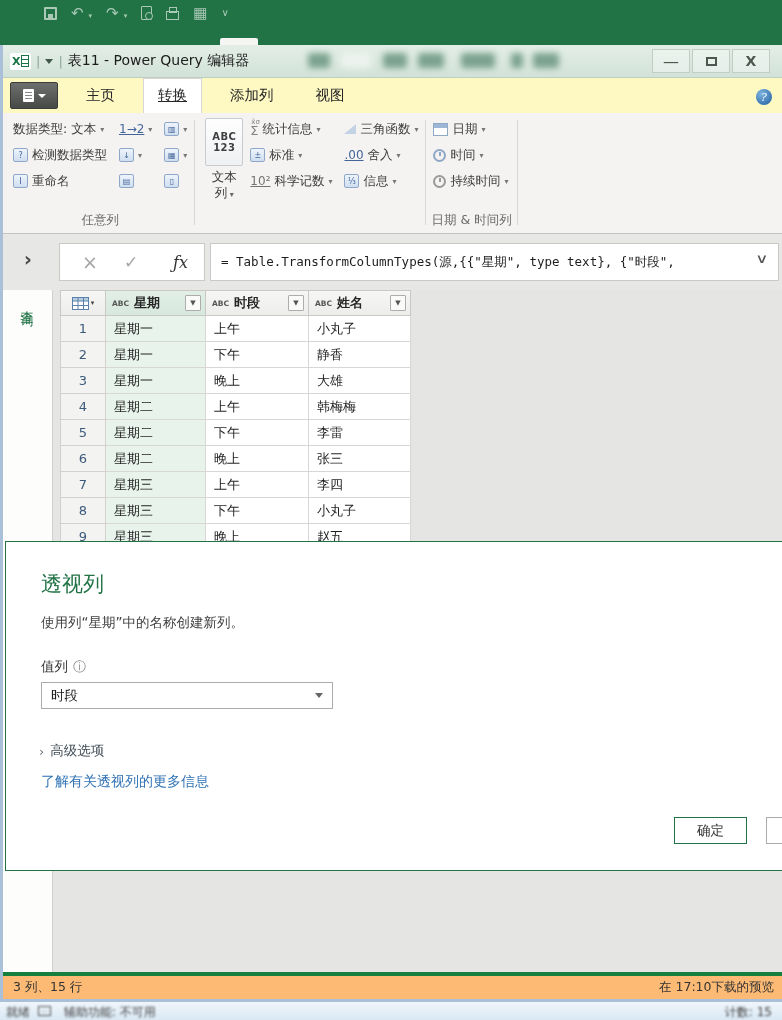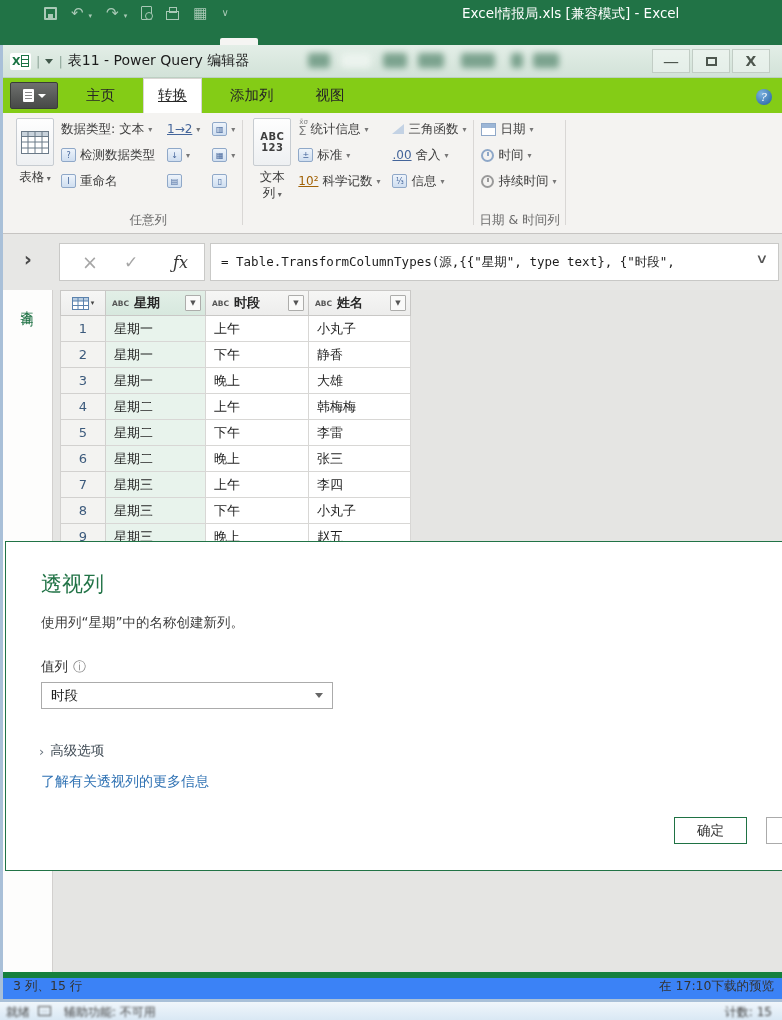--- a/index.html
+++ b/index.html
@@ -42,21 +42,21 @@
   .tsep { color:#8fa79a; font-size:13px; margin:0 5px; position:relative; z-index:2; }
   .tb-dd { width:0; height:0; border-left:4px solid transparent; border-right:4px solid transparent; border-top:5px solid #41584a; position:relative; z-index:2; }
   .pq-title { font-size:14px; color:#1c1c1c; white-space:nowrap; position:relative; z-index:2; }
   .wctls { position:absolute; right:12px; top:4px; display:flex; gap:2px; z-index:3; }
   .wctl { width:38px; height:24px; border:1px solid #c2cdc5; background:rgba(243,248,244,.55);
           display:flex; align-items:center; justify-content:center; color:#4e574f; cursor:default; }
   .wctl .maxg { width:11px; height:9px; border:2px solid #4e574f; }
   .wctl.close { font-weight:bold; font-size:14px; }
 
   
-  .tabrow { position:absolute; top:33px; left:0; right:0; height:35px; background:#84cc16; display:flex; align-items:flex-end; }
+  .tabrow { position:absolute; top:33px; left:0; right:0; height:35px; background:#fef9c3; display:flex; align-items:flex-end; }
   .filebtn { width:48px; height:27px; margin:0 0 4px 7px; border-radius:2px; border:1px solid #3a3c3a;
              background:linear-gradient(#6e706e,#474947); display:flex; align-items:center; justify-content:center; gap:4px; }
   .filebtn .doc { width:11px; height:13px; background:#fff; border-radius:1px;
       background:linear-gradient(#888 0 0) 2px 3px/7px 1px no-repeat,
                  linear-gradient(#888 0 0) 2px 6px/7px 1px no-repeat,
                  linear-gradient(#888 0 0) 2px 9px/7px 1px no-repeat, #fff; }
   .filebtn .dd { width:0;height:0;border-left:4px solid transparent;border-right:4px solid transparent;border-top:4px solid #fff; }
   .tab { font-size:14.5px; color:#262626; padding:7px 14px 8px; margin-left:14px; white-space:nowrap; }
   .tab.active { background:#fff; border:1px solid #d8d6d4; border-bottom:none;text-decoration:underline; }
   .helpbtn { position:absolute; right:10px; bottom:8px; width:16px; height:16px; border-radius:50%;
@@ -137,22 +137,22 @@
                 display:flex; align-items:center; padding:0 9px; font-size:13.5px; color:#222; }
   .dlg-select .car { margin-left:auto; width:0; height:0; border-left:4px solid transparent; border-right:4px solid transparent; border-top:5px solid #666; }
   .dlg-adv { margin:33px 0 0 33px; font-size:13.5px; color:#3f4a54; display:flex; align-items:center; gap:6px; }
   .dlg-adv .chv { color:#6b7680; font-size:13px; }
   .dlg-link { margin:13px 0 12px 35px; font-size:14px; color:#3173b4; display:inline-block; }
   .btn-ok { position:absolute; right:35px; top:275px; width:73px; height:27px; background:#fff; border:1px solid #1f7244;
             font-size:13.5px; color:#333; display:flex; align-items:center; justify-content:center; }
   .btn-cancel-cut { position:absolute; left:760px; top:275px; width:60px; height:27px; background:#fff; border:1px solid #ababab; }
 
   
-  .sbar { position:absolute; left:0; right:0; bottom:0; height:27px; background:#3b82f6; border-top:6px solid #15803d;
-          display:flex; align-items:flex-start; font-size:12.5px; color:#333; }
+  .sbar { position:absolute; left:0; right:0; bottom:0; height:27px; background:#fdba74; border-top:4px solid #15803d;
+          display:flex; align-items:center; font-size:12.5px; color:#333; }
   .sbar .l { margin-left:10px; }
   .sbar .r { margin-left:auto; margin-right:8px; }
 
   
   .behind { position:absolute; top:1002px; left:0; width:782px; height:18px;
             background:linear-gradient(#f0f6fb,#d9e8f4); overflow:hidden; }
   .behind .bi { position:absolute; top:2px; filter:blur(1.2px); color:#3f3f3f; font-size:12px; white-space:nowrap; }
   .behind .bx { position:absolute; top:4px; left:38px; width:13px; height:10px; border:1px solid #555; filter:blur(1px);
                 font-size:6px; color:#555; text-align:center; line-height:8px; }
 </style>
@@ -166,21 +166,20 @@
       <span class="qi-save"></span>
       <span class="g">↶</span>
         <span class="mini-dd">▾</span>
       <span class="g">↷</span>
         <span class="mini-dd">▾</span>
       <span class="qi-prev"></span>
       <span class="qi-print"></span>
       <span class="g">▦</span>
       <span class="g" style="font-size:10px">∨</span>
     </div>
-    <div class="xl-title">Excel情报局.xls  [兼容模式]  -  Excel</div>
   </div>
 
   <div class="xl-band">
     <div class="notch"></div>
   </div>
 
   <div class="pq">
 
     <div class="pq-titlebar">
       <div class="blob" style="left:305px;width:22px"></div>
@@ -215,32 +214,20 @@
       <div class="tab">主页</div>
       <div class="tab active">转换</div>
       <div class="tab">添加列</div>
       <div class="tab">视图</div>
       <div class="helpbtn">?</div>
     </div>
 
     <div class="ribbon">
       <div class="ribbon-inner">
 
-        <div class="bigbtn">
-          <div class="ibox">
-              <span class="tbl-ico">
-            <svg width="28" height="23" viewBox="0 0 28 23">
-                  <rect x="0.5" y="0.5" width="27" height="22" fill="#fff" stroke="#6b7a88"></rect>
-                  <rect x="0.5" y="0.5" width="27" height="5" fill="#c9d3dc" stroke="#6b7a88"></rect>
-                  <path d="M7 0v23 M14 0v23 M21 0v23 M0 11h28 M0 17h28" stroke="#6b7a88" fill="none"></path>
-                </svg>
-          </span>
-            </div>
-          <div class="blab">表格</div>
-        </div>
 
         <div class="grp">
           <div class="grows">
             <div class="gcol">
               <div class="ritem">
                   <span>数据类型: 文本</span>
                   <span class="dd">▾</span>
                 </div>
               <div class="ritem">
                   <span class="mi">?</span>
@@ -300,21 +287,21 @@
                   <span class="sig"><sup>x̄σ</sup>Σ</span>
                   <span>统计信息</span>
                   <span class="dd">▾</span>
                 </div>
               <div class="ritem">
                   <span class="mi">±</span>
                   <span>标准</span>
                   <span class="dd">▾</span>
                 </div>
               <div class="ritem">
-                  <span class="gtxt" style="color:#a16207">10²</span>
+                  <span class="gtxt" style="color:#737373">10²</span>
                   <span>科学记数</span>
                   <span class="dd">▾</span>
                 </div>
             </div>
             <div class="gcol">
               <div class="ritem">
                   <span class="tri"></span>
                   <span>三角函数</span>
                   <span class="dd">▾</span>
                 </div>

